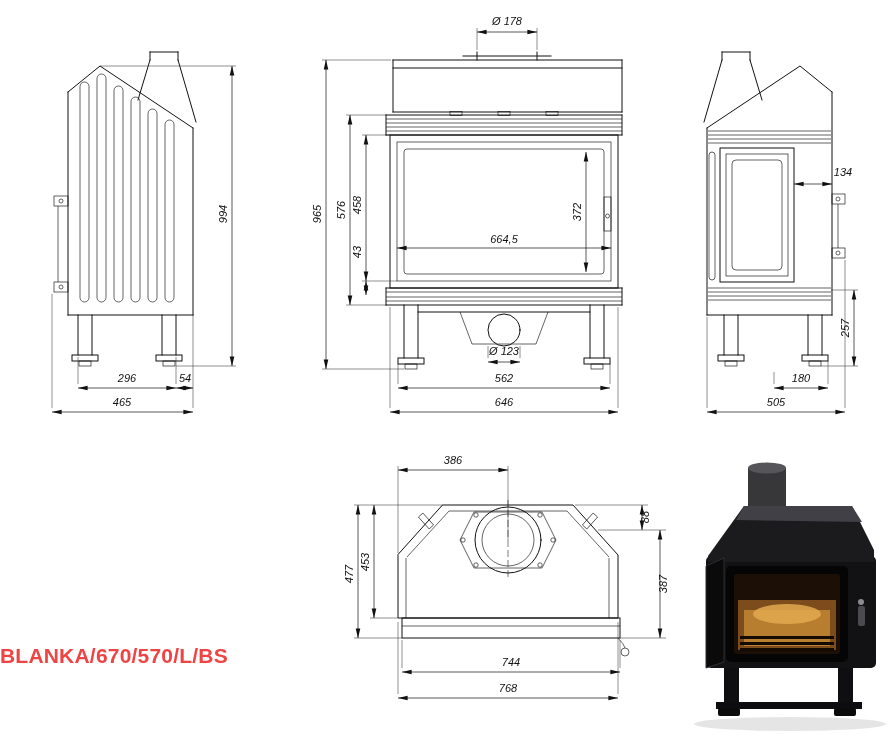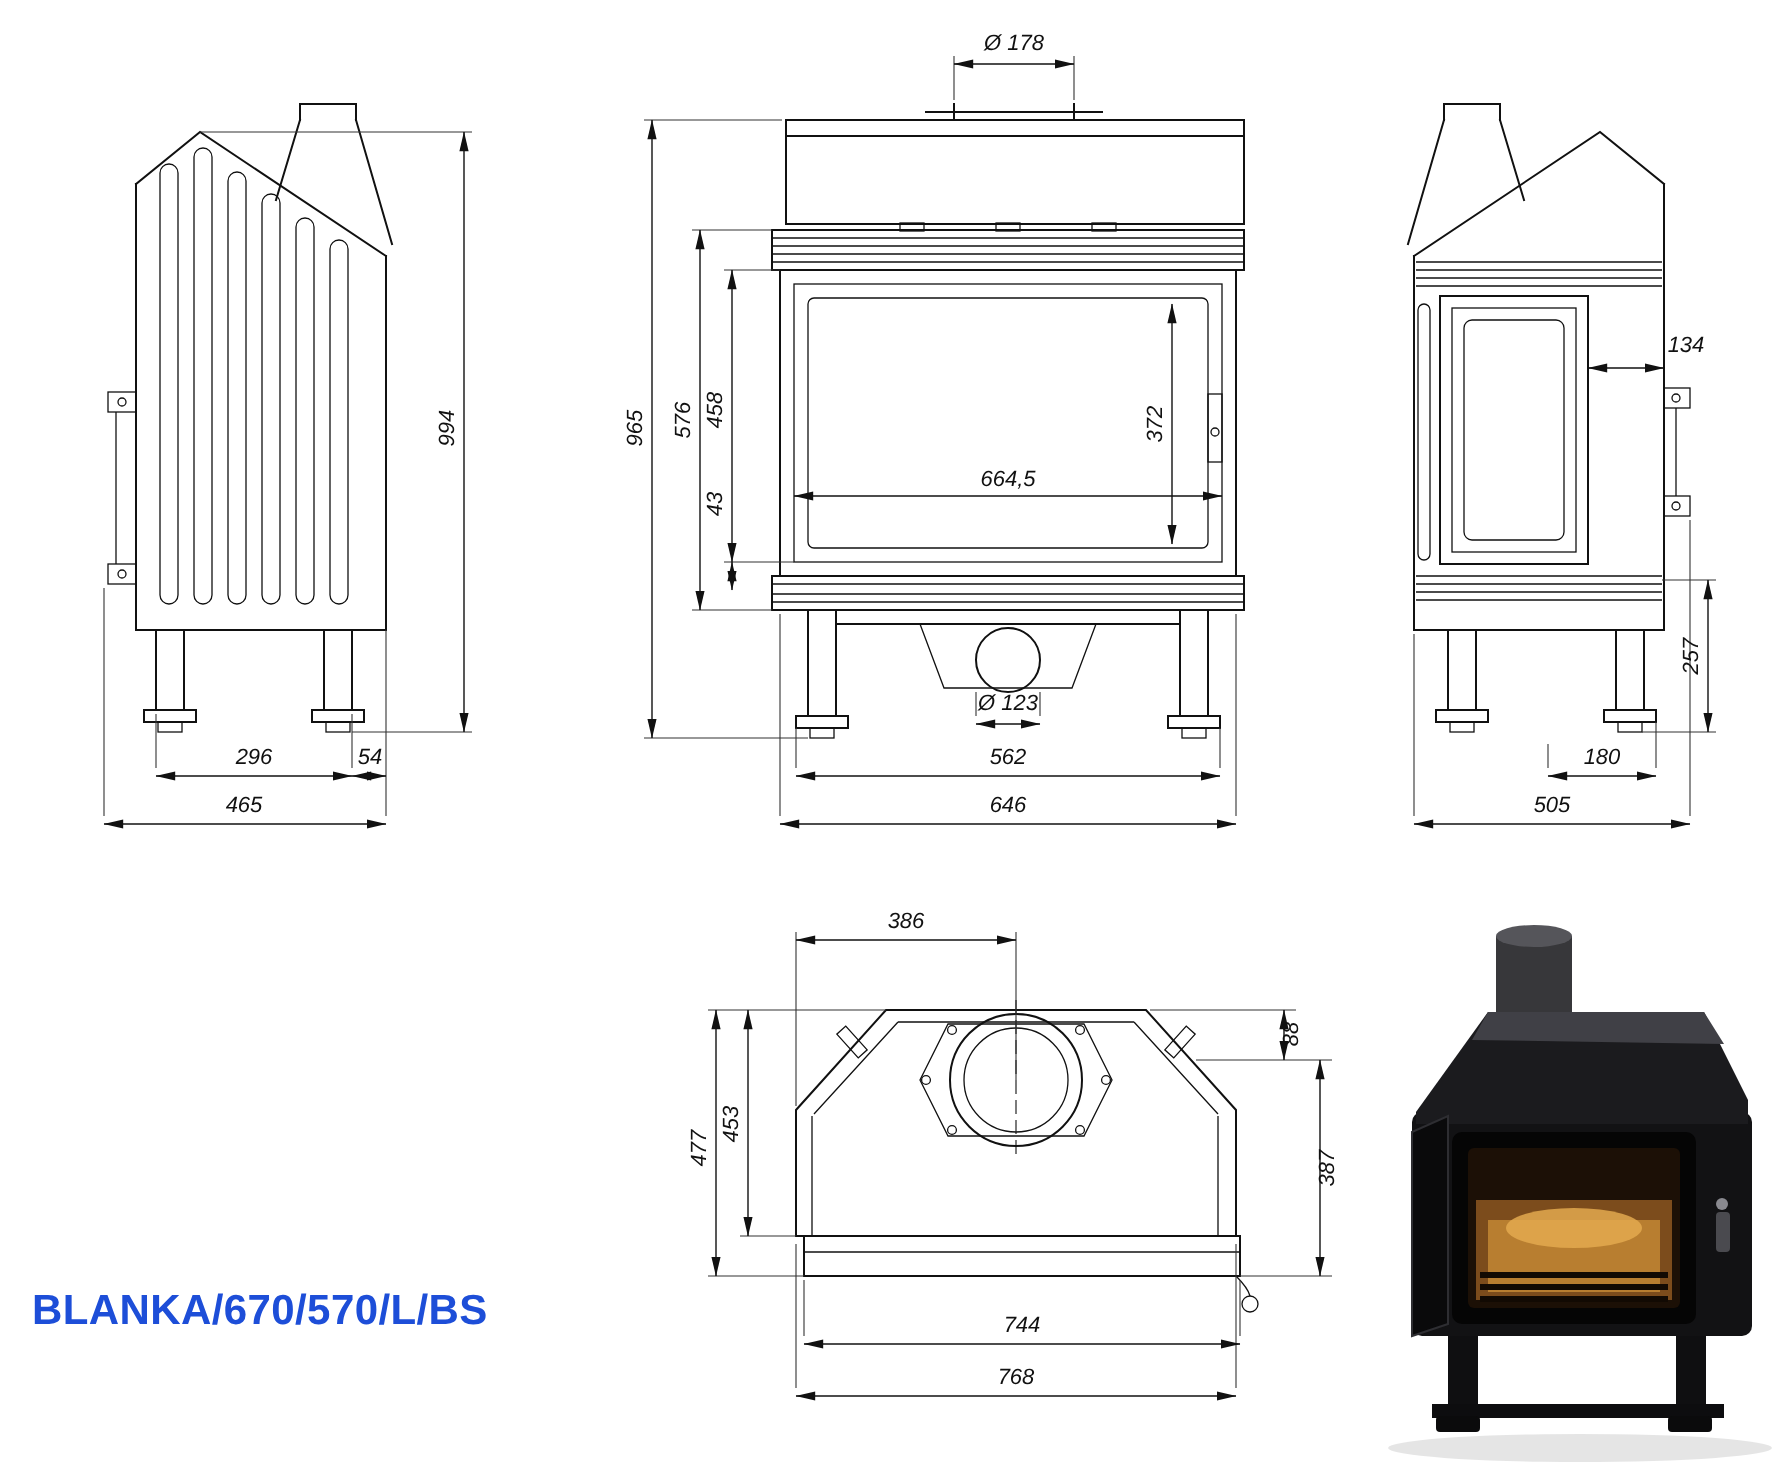--- a/index.html
+++ b/index.html
@@ -1,20 +1,20 @@
 <!DOCTYPE html>
 <html><head>
 <meta charset="utf-8">
 <style>
   *{box-sizing:border-box}
   html,body{margin:0;padding:0;background:#fff}
   body{font-family:"Liberation Sans",sans-serif}
   .stage{position:relative;width:886px;height:736px;background:#fff;overflow:hidden}
   .stage > svg{position:absolute;left:0;top:0}
-  .title{position:absolute;left:16px;top:644px;font-size:21px;font-weight:800;color:#1d4ed8;
+  .title{position:absolute;left:0;top:644px;font-size:21px;font-weight:800;color:#ef4444;
          font-family:"Liberation Sans",sans-serif;letter-spacing:.2px}
   .ln {stroke:#111;stroke-width:1;fill:none;stroke-linecap:square}
   .lnt{stroke:#111;stroke-width:.65;fill:none}
   .ext{stroke:#333;stroke-width:.55;fill:none}
   .dim{stroke:#111;stroke-width:.7;fill:none}
   .cl {stroke:#111;stroke-width:.55;stroke-dasharray:7 3;fill:none}
   .dtx{font:italic 11px "Liberation Sans",sans-serif;fill:#111}
 </style>
 </head>
 <body>

